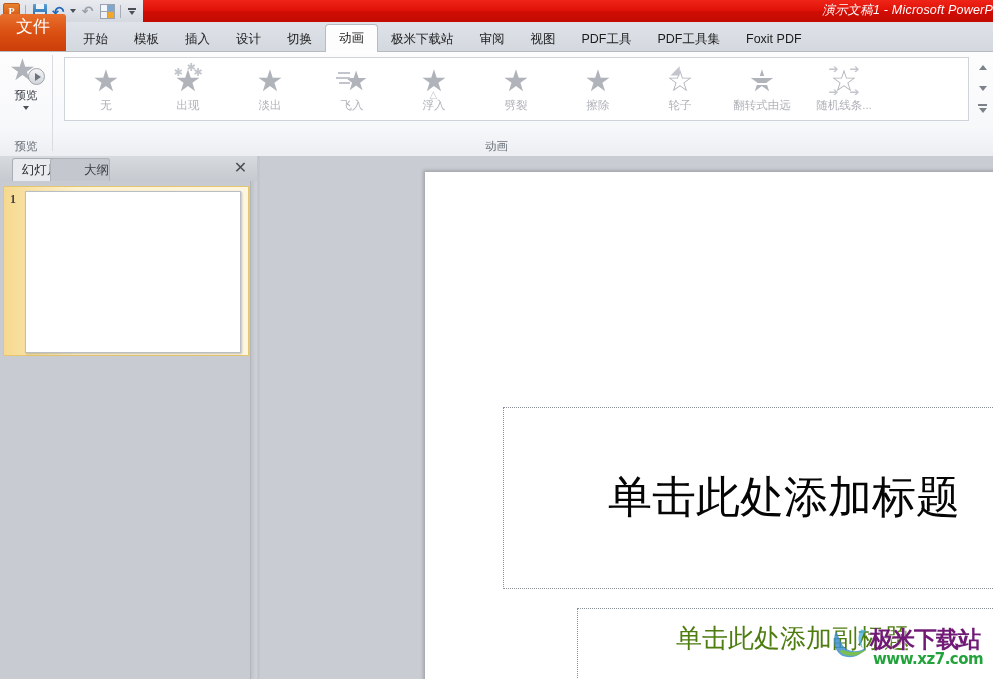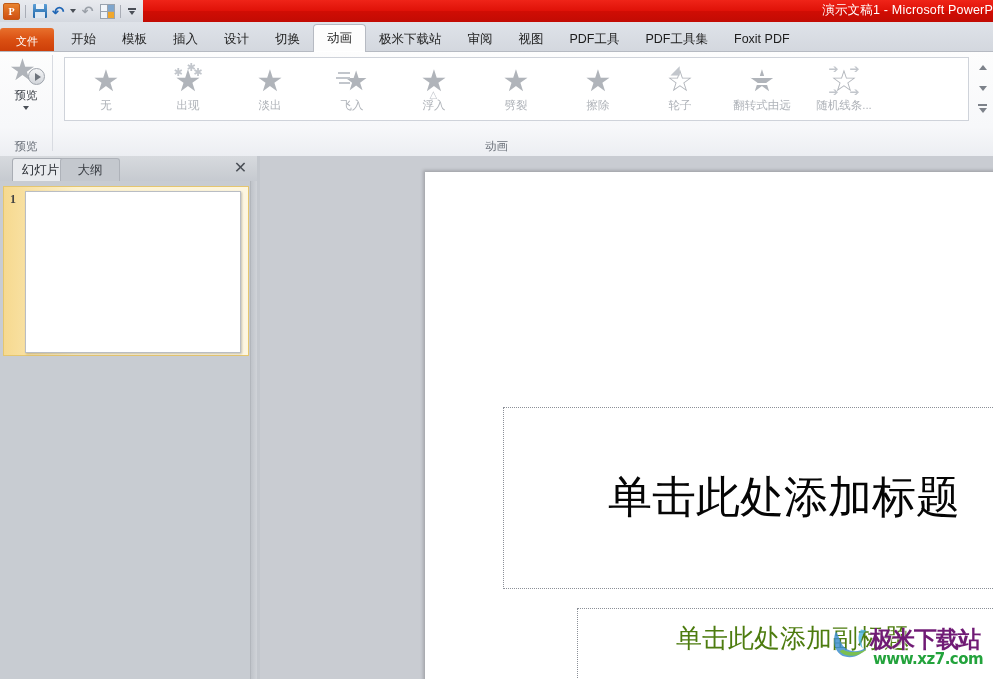--- a/index.html
+++ b/index.html
@@ -17,20 +17,21 @@
     background:linear-gradient(to bottom,#e9ebef 0%,#dfe2e8 52%,#d4d8df 100%);
   }
   .title-red{
     position:absolute;left:143px;top:0;width:850px;height:22px;
     background:linear-gradient(to bottom,#ef2418 0%,#e01208 48%,#d00d04 52%,#c20b03 100%);
   }
   .title-text{
     position:absolute;right:0px;top:2px;
     font-size:12.5px;color:#ffffff;white-space:nowrap;
     letter-spacing:.2px;
+    font-style:italic;
   }
   
   .qat{position:absolute;left:2px;top:1px;height:20px;display:flex;align-items:center;}
   .qat .sep{width:1px;height:13px;background:#a9adb6;margin:0 4px;}
   .qat-btn{width:19px;height:19px;display:flex;align-items:center;justify-content:center;position:relative;}
   .ppt-logo{
     width:15px;height:15px;border:1px solid #c05a17;border-radius:2px;
     background:linear-gradient(to bottom,#e8822e,#cf4f12);
     color:#fff;font-size:10px;font-weight:bold;line-height:15px;text-align:center;
     font-family:"Liberation Serif",serif;
@@ -57,23 +58,23 @@
     position:absolute;left:0;top:22px;width:993px;height:30px;
     background:linear-gradient(to bottom,#dfe3e9 0%,#d3d7de 100%);
   }
   .tabs{position:absolute;left:0;top:0;height:30px;display:flex;align-items:flex-end;}
   .tab{
     height:25px;line-height:25px;padding:0 13px;font-size:12.5px;color:#1c1c1c;
     white-space:nowrap;position:relative;cursor:default;
   }
   .tab.file{
     background:linear-gradient(to bottom,#e8702c 0%,#da4f12 50%,#cc3d08 100%);
-    color:#ffffff;height:24px;line-height:26px;
+    color:#ffffff;height:38px;line-height:26px;
     border-top-left-radius:3px;border-top-right-radius:3px;
-    margin-right:4px;padding:0 16px;font-size:11px;
+    margin-right:4px;padding:0 16px;font-size:17px;
   }
   .tab.active{
     background:#fdfdfd;height:27px;line-height:26px;
     border:1px solid #b6bac2;border-bottom:none;
     border-top-left-radius:4px;border-top-right-radius:4px;
     box-shadow:0 -1px 0 #ffffff inset;
     z-index:3;
   }
   .ribbon-panel{
     position:absolute;left:0;top:51px;width:993px;height:105px;
@@ -150,24 +151,25 @@
   .lp-tab{
     position:absolute;top:2px;height:23px;line-height:22px;
     font-size:12.5px;color:#2b2f35;text-align:center;
   }
   .lp-tab.active{
     left:12px;width:55px;background:#e9ebee;
     border:1px solid #a9adb4;border-bottom:none;
     border-top-left-radius:3px;border-top-right-radius:3px;
   }
   .lp-tab.idle{
-    left:60px;width:58px;background:#c4c8ce;
+    left:50px;width:58px;background:#c4c8ce;
     border:1px solid #aeb2b9;border-bottom:none;
     border-top-left-radius:3px;border-top-right-radius:3px;
     color:#3a3e44;
+    text-align:right;
   }
   .lp-close{
     position:absolute;right:8px;top:4px;width:17px;height:17px;
     color:#4a4f56;font-size:16px;line-height:16px;text-align:center;font-weight:bold;
   }
   .lp-body{position:absolute;left:0;top:25px;width:250px;bottom:0;background:#c8ccd2;}
   .thumb-row{
     position:absolute;left:3px;top:5px;width:244px;height:168px;
     background:linear-gradient(to right,#f6d98f 0%,#fdf2cf 30%,#fdf6e0 100%);
     border:1px solid #e5c66f;

